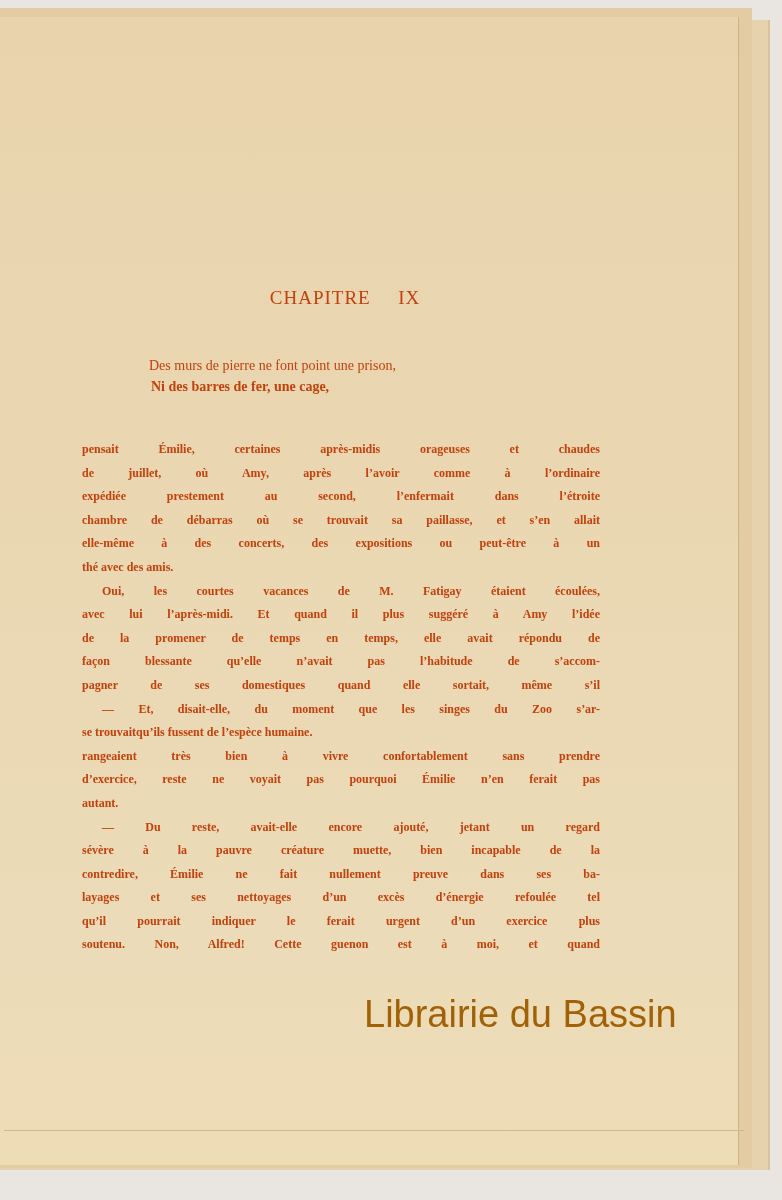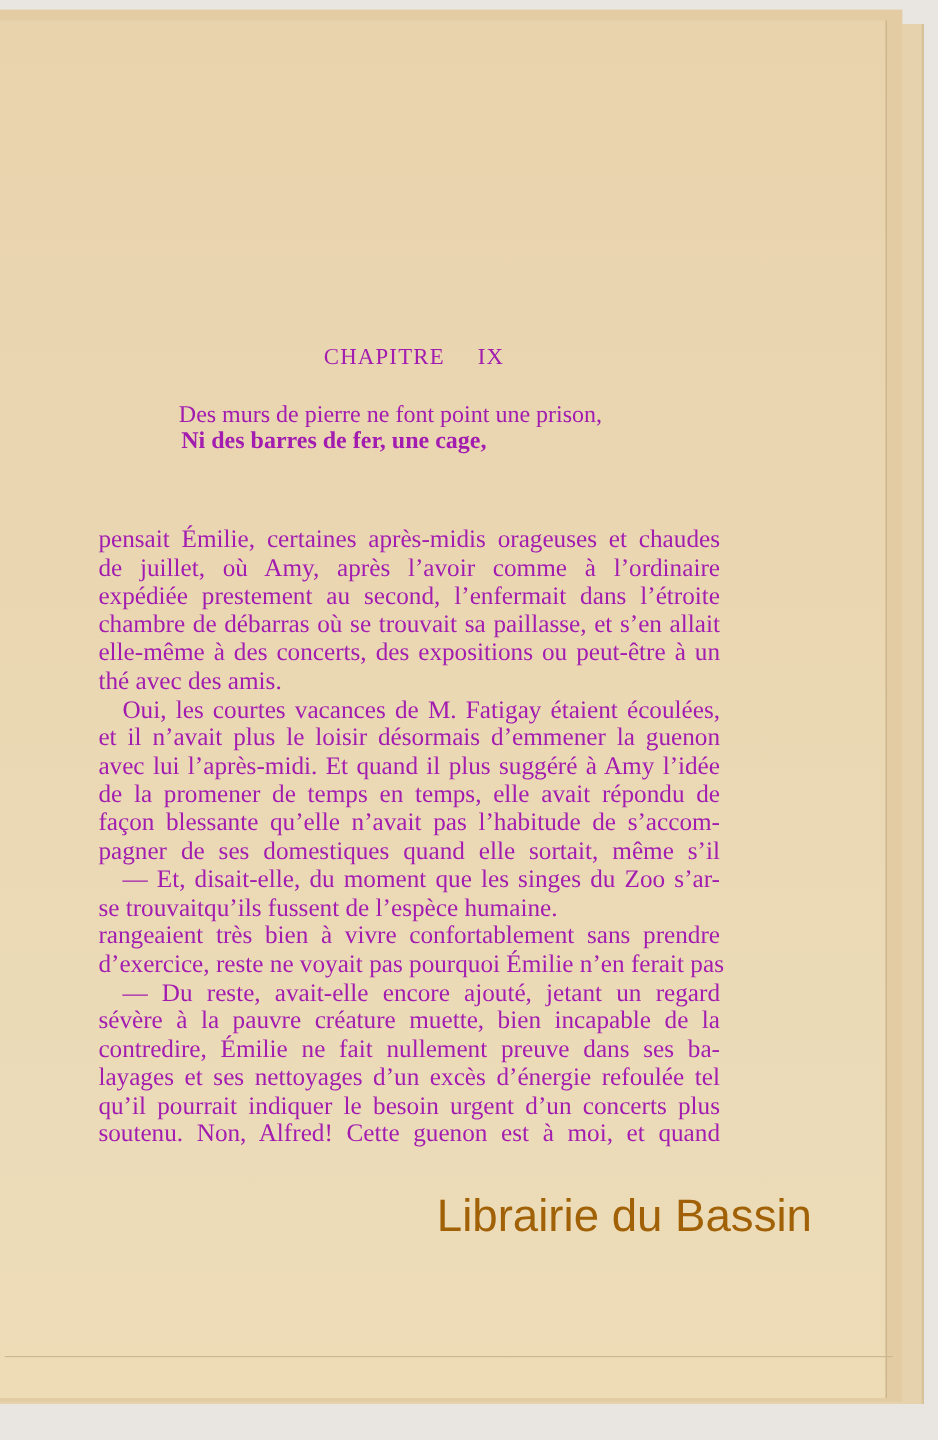--- a/index.html
+++ b/index.html
@@ -20,32 +20,32 @@
     .page-stack2 {
       position:absolute; left:0; top:8px; width:752px; height:1160px;
       background:#e3cca4;
     }
     .fold-line {
       position:absolute; left:4px; top:1130px; width:740px; height:1px;
       background:#cdb892;
     }
     .text {
       position:absolute; font-family:"Liberation Serif", "DejaVu Serif", serif;
-      color:#a21caf;
+      color:#c2410c;
     }
     .chapter {
       left:0; width:690px; top:287px; text-align:center;
       font-size:19px; letter-spacing:1px; word-spacing:8px;
     }
     .epigraph {
-      left:149px; top:336px; font-size:20px; line-height:21px;
+      left:149px; top:355px; font-size:14px; line-height:21px;
     }
     .epigraph div:nth-child(2) { padding-left:2px;font-weight:bold; }
     .body-text {
-      left:82px; top:438px; width:518px; font-size:21px; line-height:23.6px;
+      left:82px; top:438px; width:518px; font-size:12px; line-height:23.6px;font-weight:bold;
     }
     .line { display:block; text-align:justify; text-align-last:justify; height:23.6px; white-space:nowrap; }
     .line.last { text-align-last:left; }
     .line.ind { padding-left:20px; }
     .watermark {
       position:absolute; left:364px; top:993px;
       font-family:"Liberation Sans", "DejaVu Sans", sans-serif;
       font-size:38px; color:#a16207; white-space:nowrap;
     }
   </style>
@@ -66,30 +66,30 @@
 </div>
 
 <div class="text body-text" id="body-text">
     <span class="line">pensait Émilie, certaines après-midis orageuses et chaudes</span>
     <span class="line">de juillet, où Amy, après l’avoir comme à l’ordinaire</span>
     <span class="line">expédiée prestement au second, l’enfermait dans l’étroite</span>
     <span class="line">chambre de débarras où se trouvait sa paillasse, et s’en allait</span>
     <span class="line">elle-même à des concerts, des expositions ou peut-être à un</span>
     <span class="line last">thé avec des amis.</span>
     <span class="line ind">Oui, les courtes vacances de M. Fatigay étaient écoulées,</span>
-    <span class="line">et il n’avait plus le loisir désormais d’emmener la guenon</span>
     <span class="line">avec lui l’après-midi. Et quand il plus suggéré à Amy l’idée</span>
     <span class="line">de la promener de temps en temps, elle avait répondu de</span>
     <span class="line">façon blessante qu’elle n’avait pas l’habitude de s’accom-</span>
     <span class="line">pagner de ses domestiques quand elle sortait, même s’il</span>
     <span class="line ind">— Et, disait-elle, du moment que les singes du Zoo s’ar-</span>
     <span class="line last">se trouvaitqu’ils fussent de l’espèce humaine.</span>
     <span class="line">rangeaient très bien à vivre confortablement sans prendre</span>
     <span class="line">d’exercice, reste ne voyait pas pourquoi Émilie n’en ferait pas</span>
+    <span class="line last">autant.</span>
     <span class="line ind">— Du reste, avait-elle encore ajouté, jetant un regard</span>
     <span class="line">sévère à la pauvre créature muette, bien incapable de la</span>
     <span class="line">contredire, Émilie ne fait nullement preuve dans ses ba-</span>
     <span class="line">layages et ses nettoyages d’un excès d’énergie refoulée tel</span>
-    <span class="line">qu’il pourrait indiquer le besoin urgent d’un concerts plus</span>
+    <span class="line">qu’il pourrait indiquer le ferait urgent d’un exercice plus</span>
     <span class="line">soutenu. Non, Alfred! Cette guenon est à moi, et quand</span>
   </div>
 
 <div class="watermark">Librairie du Bassin</div>
 
 </body></html>

